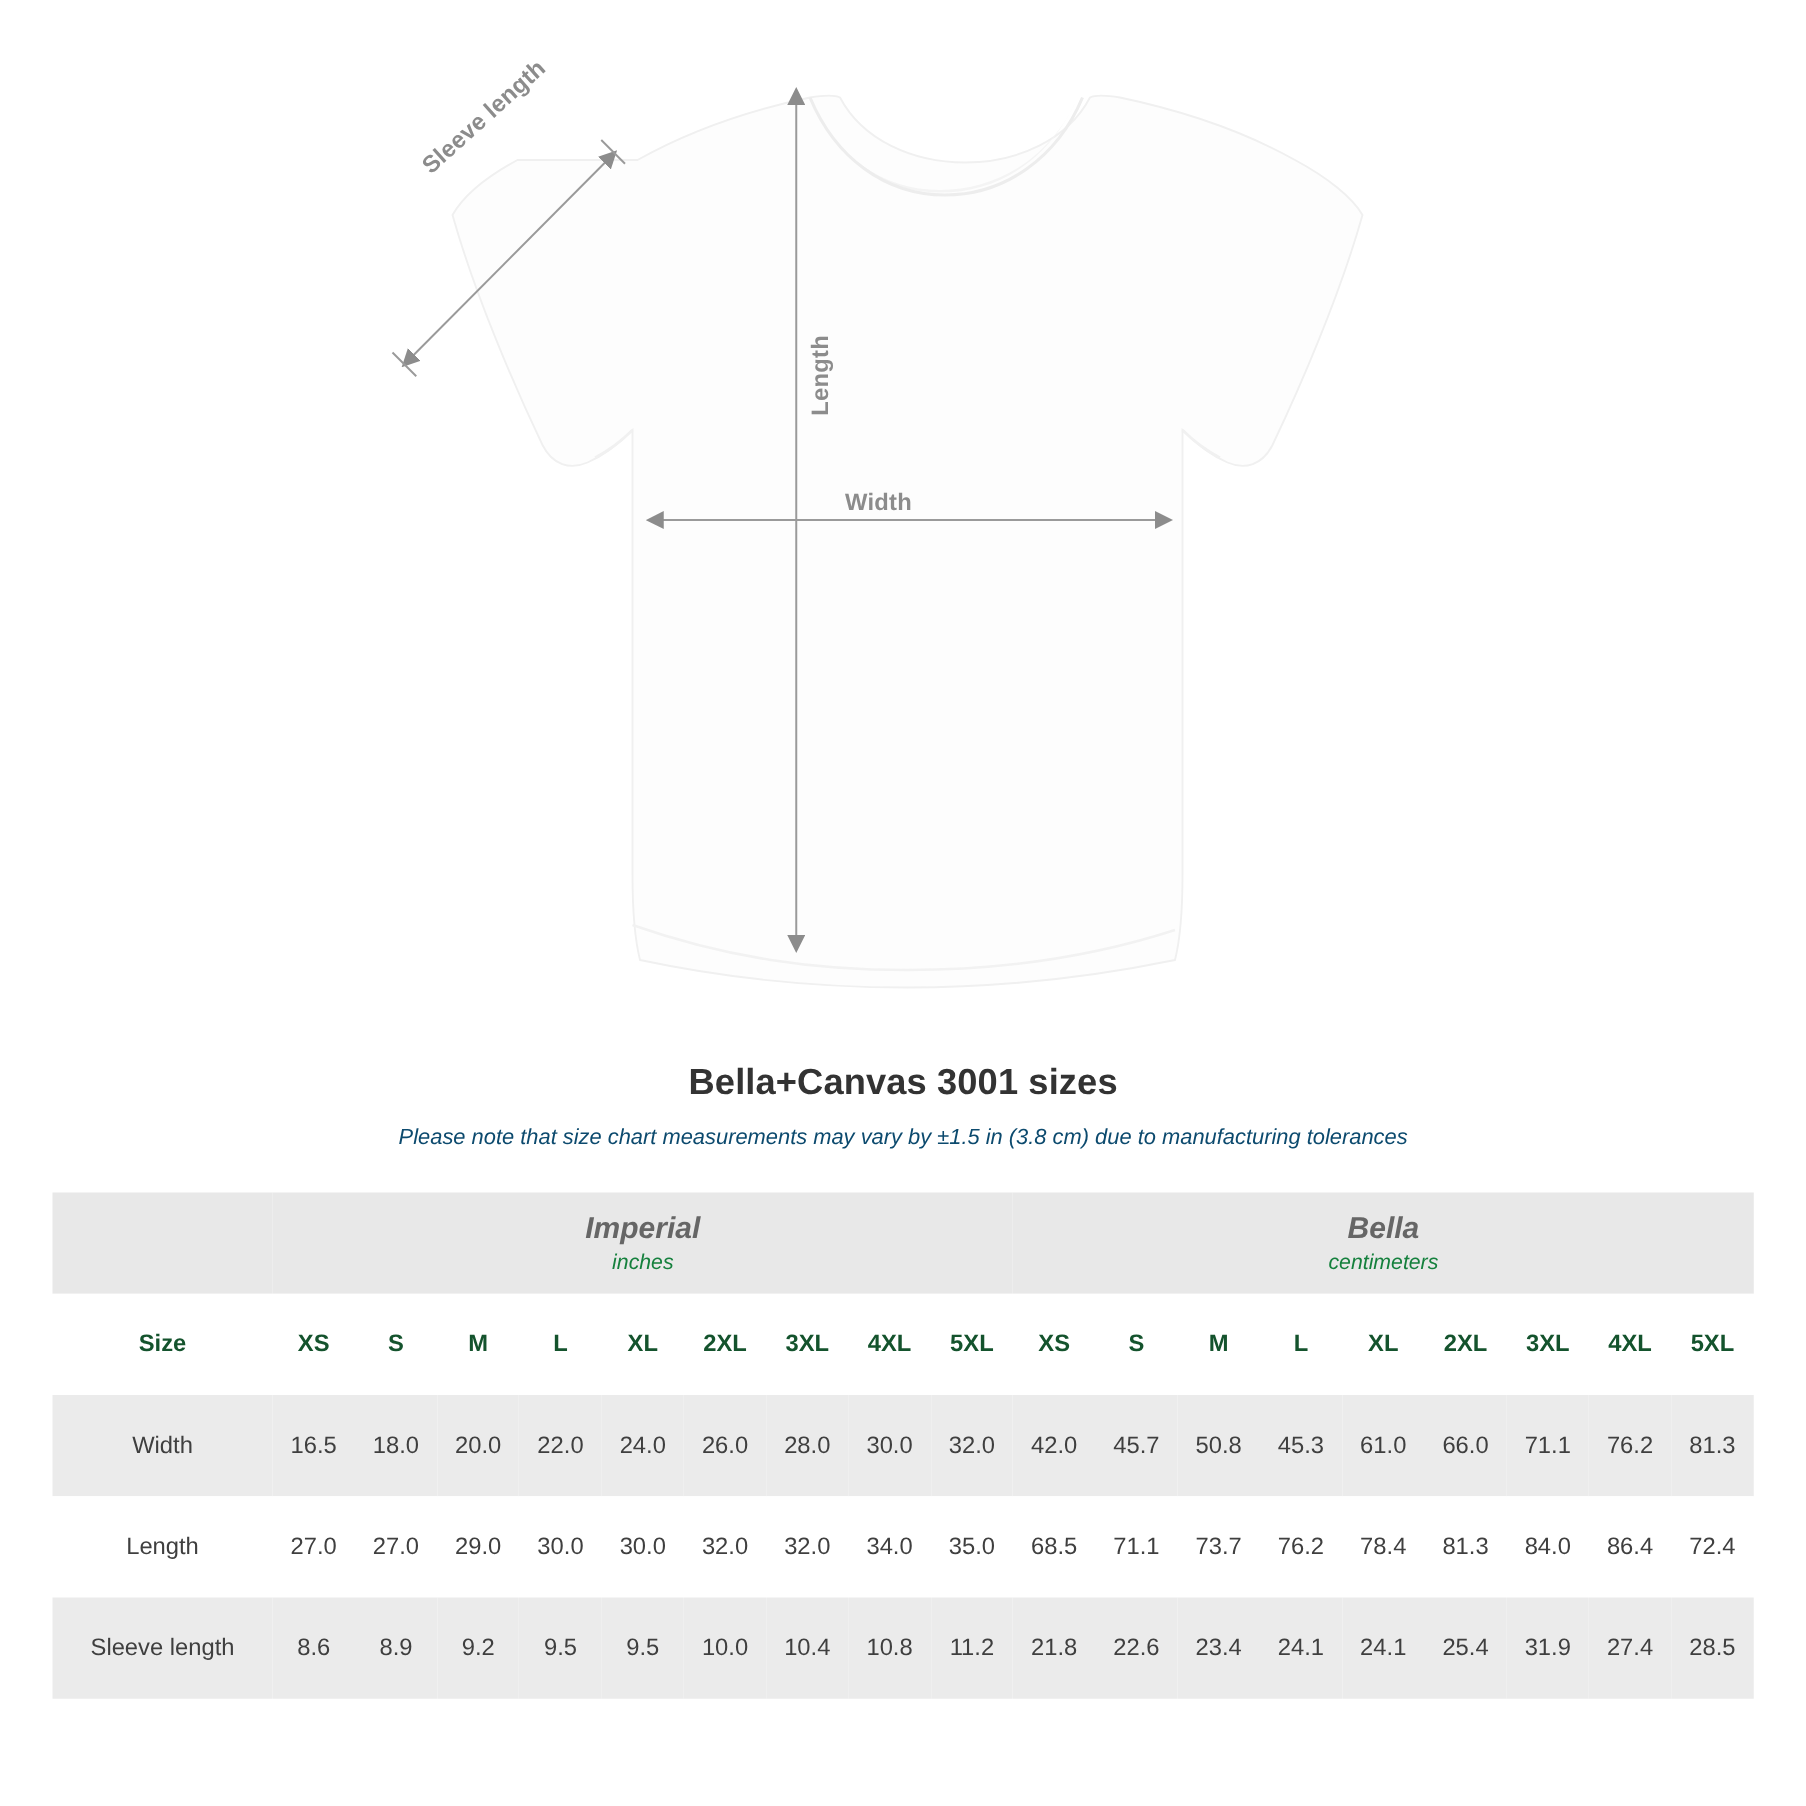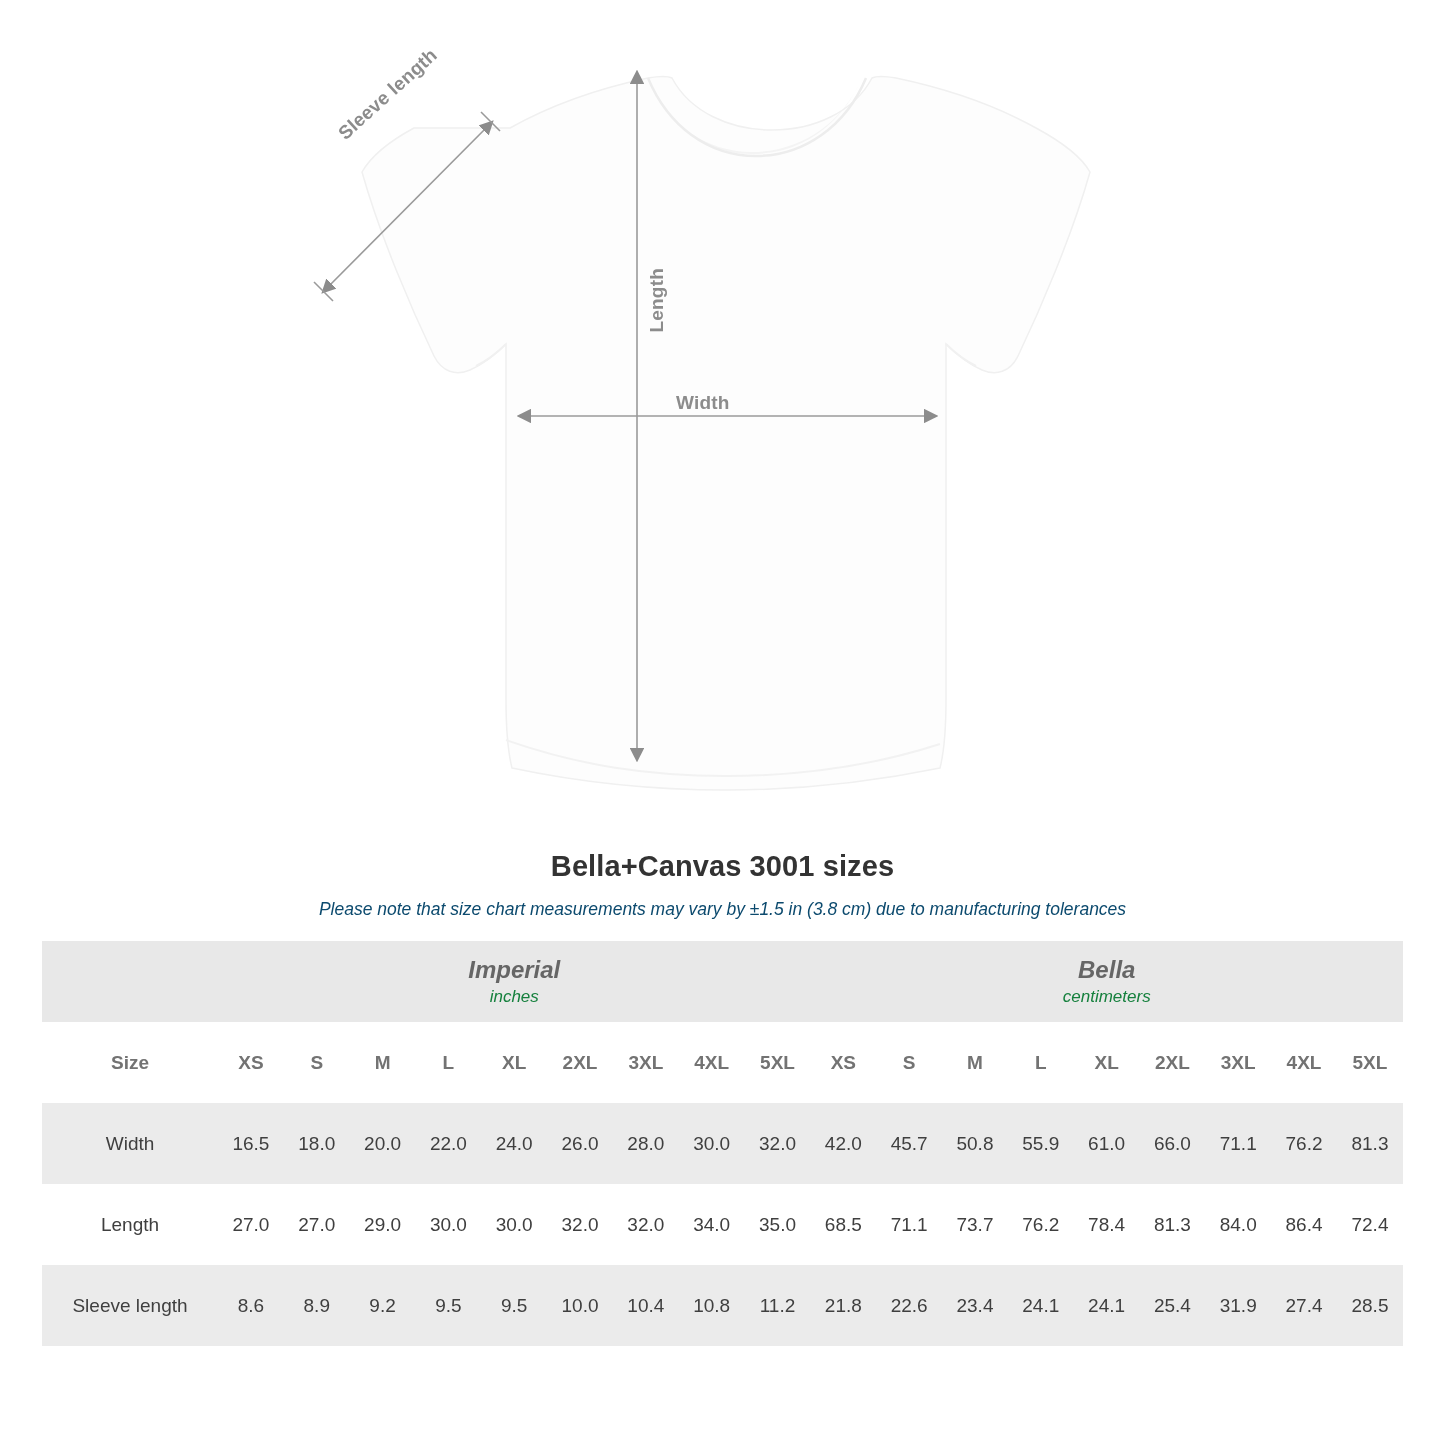--- a/index.html
+++ b/index.html
@@ -66,21 +66,21 @@
   }
   .chart-note {
     font-size: 17.5px;
     font-style: italic;
     color: #0c4a6e;
     margin-top: 16px;
   }
 
   
   .table-wrap {
-    margin: 21px 42px 0 42px;
+    margin: 34px 42px 0 42px;
   }
   table.size-table {
     border-collapse: collapse;
     width: 1361px;
     table-layout: fixed;
   }
   table.size-table td, table.size-table th {
     text-align: center;
     vertical-align: middle;
     font-size: 19px;
@@ -108,21 +108,21 @@
     display: block;
     line-height: 1.4;
   }
   .corner-cell {
     background: #e8e8e8;
   }
   tr.head-row td {
     background: #ffffff;
     font-weight: bold;
     font-size: 19px;
-    color: #737373;
+    color: #14532d;
   }
   tr.row-odd td { background: #ebebeb; }
   tr.row-even td { background: #ffffff; }
   td.rowlabel {
     font-weight: bold;
     font-size: 19px;
     color: #3b3b3b;
   }
   .col-label { width: 176px; }
   .col-size  { width: 65.8px; }
@@ -247,21 +247,21 @@
         <td>20.0</td>
         <td>22.0</td>
         <td>24.0</td>
         <td>26.0</td>
         <td>28.0</td>
         <td>30.0</td>
         <td>32.0</td>
         <td>42.0</td>
         <td>45.7</td>
         <td>50.8</td>
-        <td>55.9</td>
+        <td>45.3</td>
         <td>61.0</td>
         <td>66.0</td>
         <td>71.1</td>
         <td>76.2</td>
         <td>81.3</td>
       </tr>
 
       <tr class="row-even">
         <td class="rowlabel">Length</td>
         <td>27.0</td>

